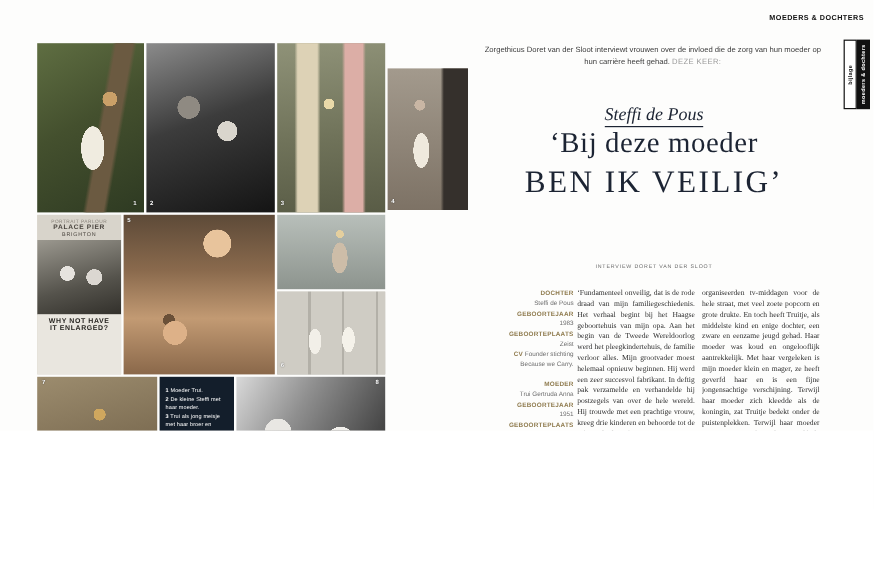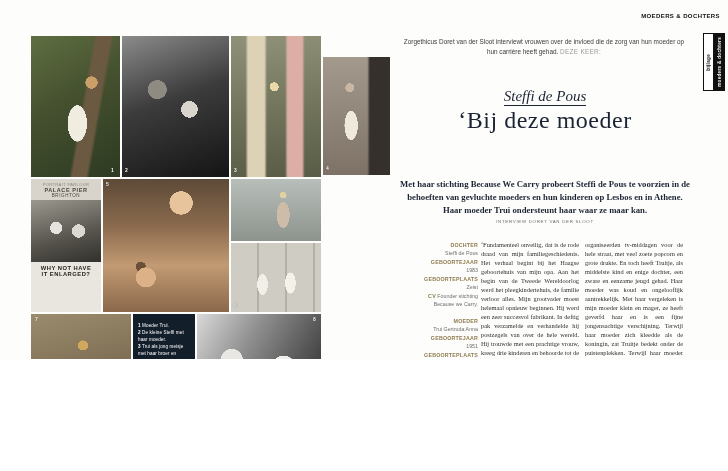--- a/index.html
+++ b/index.html
@@ -180,22 +180,22 @@
   <div class="abs standfirst">
     <span>Zorgethicus Doret van der Sloot interviewt vrouwen over de invloed die de zorg van hun moeder op hun carrière heeft gehad.</span>
     <span class="tag">DEZE KEER:</span>
   </div>
 
   <div class="abs kicker">
     <span>Steffi de Pous</span>
   </div>
 
   <div class="abs title1">‘Bij deze moeder</div>
-
-  <div class="abs intro">Met haar stichting Because We Carry probeert Steffi de Pous te voorzien in de behoeften van gevluchte moeders en hun kinderen op Lesbos en in Athene. Haar moeder Trui ondersteunt haar waar ze maar kan.</div>
+  <div class="abs title2">BEN IK VEILIG’</div>
+
   <div class="abs byline">INTERVIEW DORET VAN DER SLOOT</div>
 
   <div class="abs infobox">
     <div class="ib-line"><span class="ib-label">DOCHTER</span> <span class="ib-value"></span></div>
     <div class="ib-line"><span class="ib-label"></span> <span class="ib-value">Steffi de Pous</span></div>
     <div class="ib-line"><span class="ib-label">GEBOORTEJAAR</span> <span class="ib-value">1983</span></div>
     <div class="ib-line"><span class="ib-label">GEBOORTEPLAATS</span> <span class="ib-value"></span></div>
     <div class="ib-line"><span class="ib-label"></span> <span class="ib-value">Zeist</span></div>
     <div class="ib-line"><span class="ib-label">CV</span> <span class="ib-value">Founder stichting</span></div>
     <div class="ib-line"><span class="ib-label"></span> <span class="ib-value">Because we Carry.</span></div>

